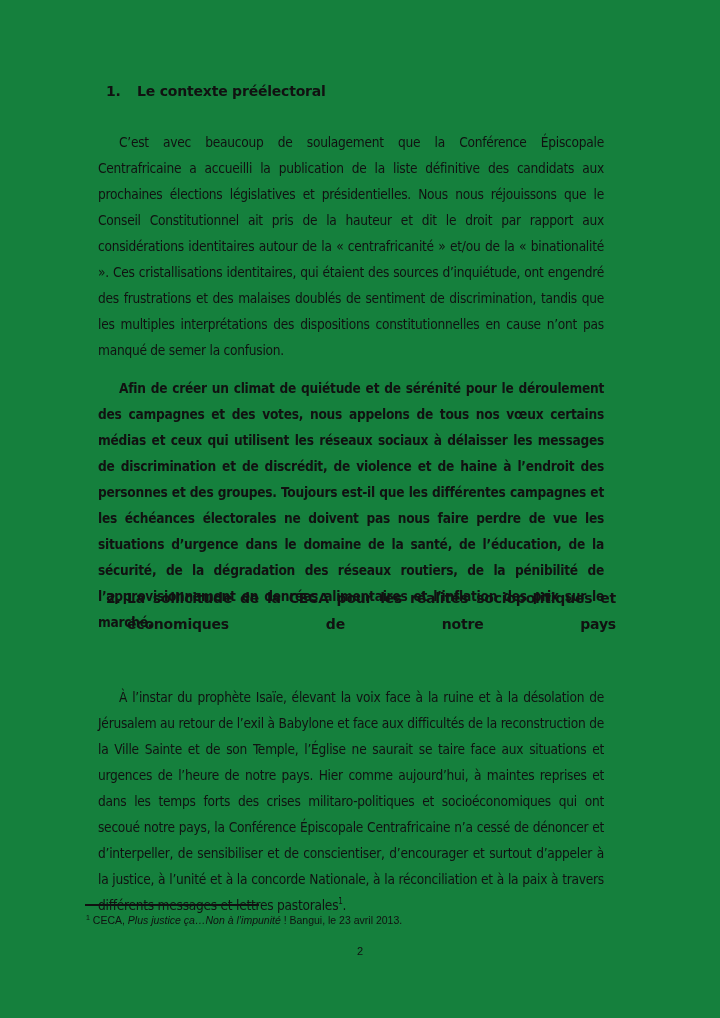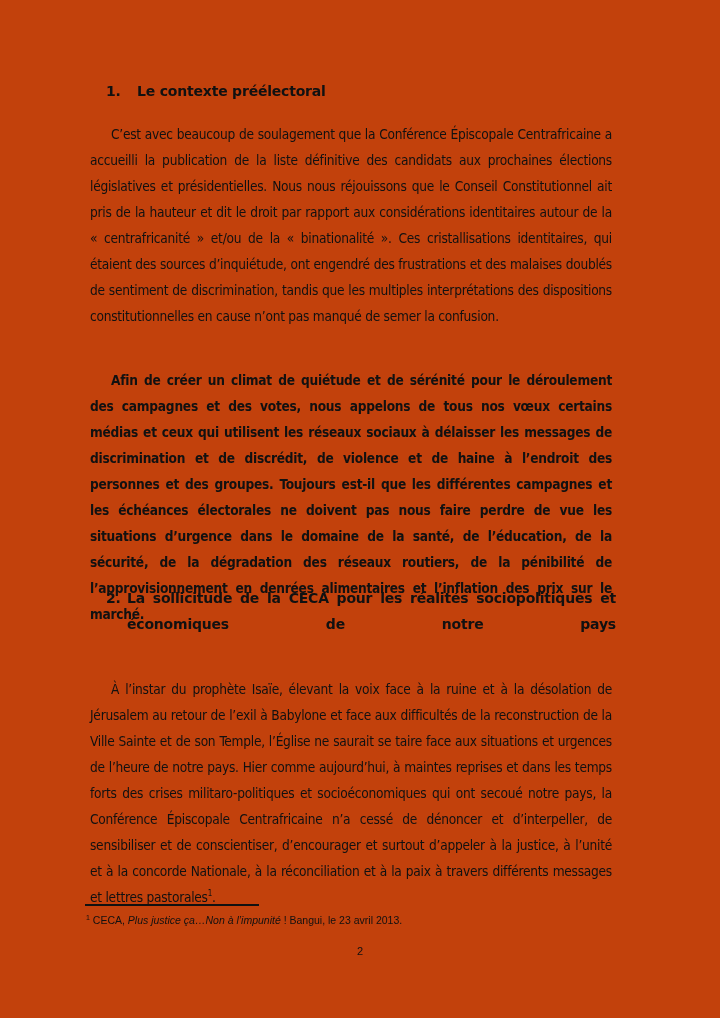--- a/index.html
+++ b/index.html
@@ -1,28 +1,28 @@
 <!DOCTYPE html>
 <html><head>
   <meta charset="utf-8">
   <style>
     html, body { margin: 0; padding: 0; background: #ffffff; }
     body { width: 720px; height: 1018px; position: relative; overflow: hidden; }
     .page {
       position: absolute; left: 0; top: 0; width: 720px; height: 1018px;
-      background: #c2410c; color: #111111;
+      background: #15803d; color: #111111;
       font-family: "DejaVu Sans", sans-serif;
     }
     .body-text {
       position: absolute; left: 86px; width: 530px;
       font-size: 13.6px; line-height: 26px;
       text-align: justify; letter-spacing: -0.25px;
       font-stretch: condensed;
     }
-    .para { text-indent: 21px; margin: 4px; }
+    .para { text-indent: 21px; margin: 12px; }
     .h1 {
       position: absolute; left: 106px; top: 78px;
       font-size: 14px; font-weight: bold; line-height: 26px; letter-spacing: -0.2px;
     }
     .h2 {
       position: absolute; left: 106px; width: 510px; top: 585px;
       font-size: 14px; font-weight: bold; line-height: 26px;
       text-align: justify; letter-spacing: -0.2px;
     }
     .h2 .num { position: absolute; left: 0; top: 0; }

